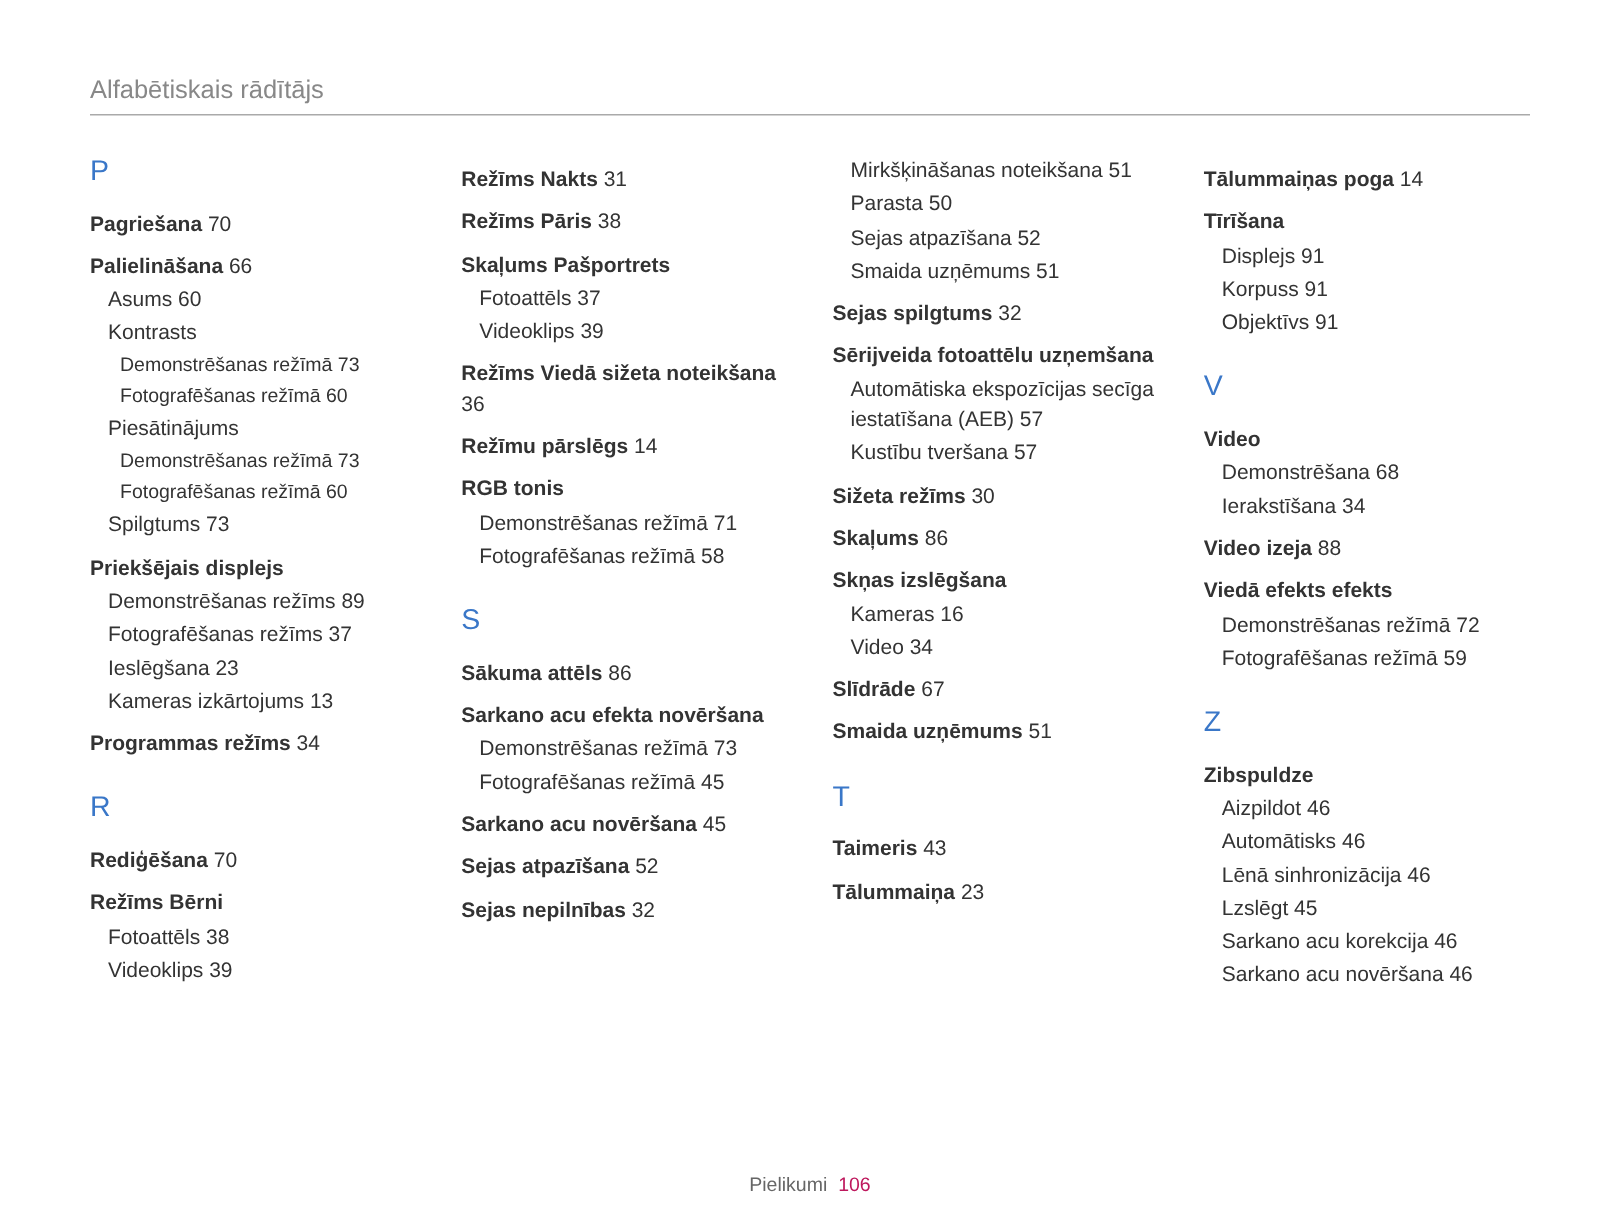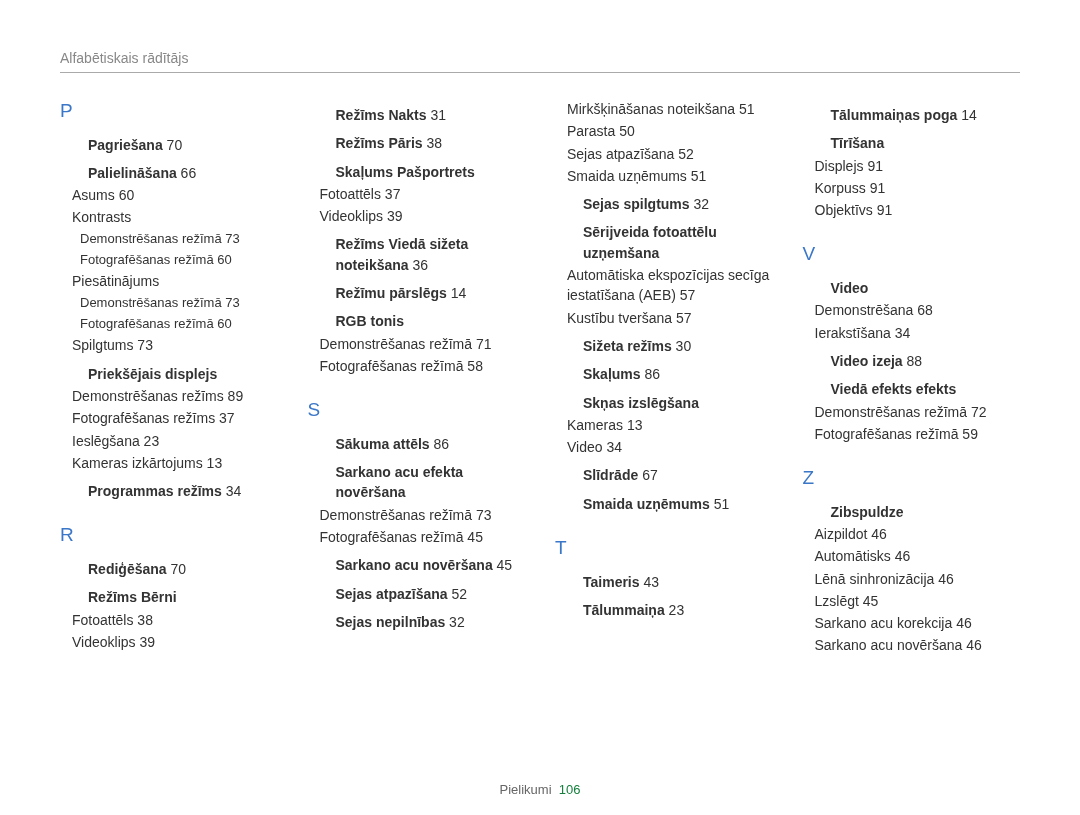--- a/index.html
+++ b/index.html
@@ -7,21 +7,21 @@
     padding: 0;
     width: 1080px;
     height: 815px;
     font-family: Arial, Helvetica, sans-serif;
     color: #333;
     box-sizing: border-box;
     padding: 50px 60px 20px 60px;
     position: relative;
   }
   .header {
-    font-size: 14px;
+    font-size: 17px;
     color: #888;
     border-bottom: 1px solid #aaa;
     padding-bottom: 6px;
     margin-bottom: 24px;
   }
   .columns {
     display: flex;
     gap: 30px;
   }
   .col {
@@ -35,21 +35,20 @@
     font-weight: 400;
     margin-top: 20px;
     margin-bottom: 10px;
   }
   .letter.first {
     margin-top: 0;
   }
   .entry {
     font-weight: bold;
     margin-top: 8px;
-    margin-left: 28px;
   }
   .entry .page {
     font-weight: normal;
   }
   .sub {
     font-weight: normal;
     padding-left: 12px;
     margin-top: 2px;
   }
   .subsub {
@@ -59,21 +58,21 @@
     font-size: 13px;
   }
   .footer {
     position: absolute;
     bottom: 18px;
     width: calc(100% - 120px);
     text-align: center;
     font-size: 13px;
     color: #666;
   }
-  .footer .pnum { color: #15803d; }
+  .footer .pnum { color: #be185d; }
 </style>
 </head>
 <body>
 
 <div class="header">
   <span>Alfabētiskais rādītājs</span>
 </div>
 
 <div class="columns">
   <div class="col">
@@ -125,21 +124,21 @@
       <div class="sub">Parasta  50</div>
       <div class="sub">Sejas atpazīšana  52</div>
       <div class="sub">Smaida uzņēmums  51</div>
       <div class="entry">Sejas spilgtums  <span class="page">32</span></div>
       <div class="entry">Sērijveida fotoattēlu uzņemšana</div>
       <div class="sub">Automātiska ekspozīcijas secīga iestatīšana (AEB)  57</div>
       <div class="sub">Kustību tveršana  57</div>
       <div class="entry">Sižeta režīms  <span class="page">30</span></div>
       <div class="entry">Skaļums  <span class="page">86</span></div>
       <div class="entry">Skņas izslēgšana</div>
-      <div class="sub">Kameras  13</div>
+      <div class="sub">Kameras  16</div>
       <div class="sub">Video  34</div>
       <div class="entry">Slīdrāde  <span class="page">67</span></div>
       <div class="entry">Smaida uzņēmums  <span class="page">51</span></div>
       <div class="letter">T</div>
       <div class="entry">Taimeris  <span class="page">43</span></div>
       <div class="entry">Tālummaiņa  <span class="page">23</span></div>
     </div>
   <div class="col">
       <div class="entry">Tālummaiņas poga  <span class="page">14</span></div>
       <div class="entry">Tīrīšana</div>

